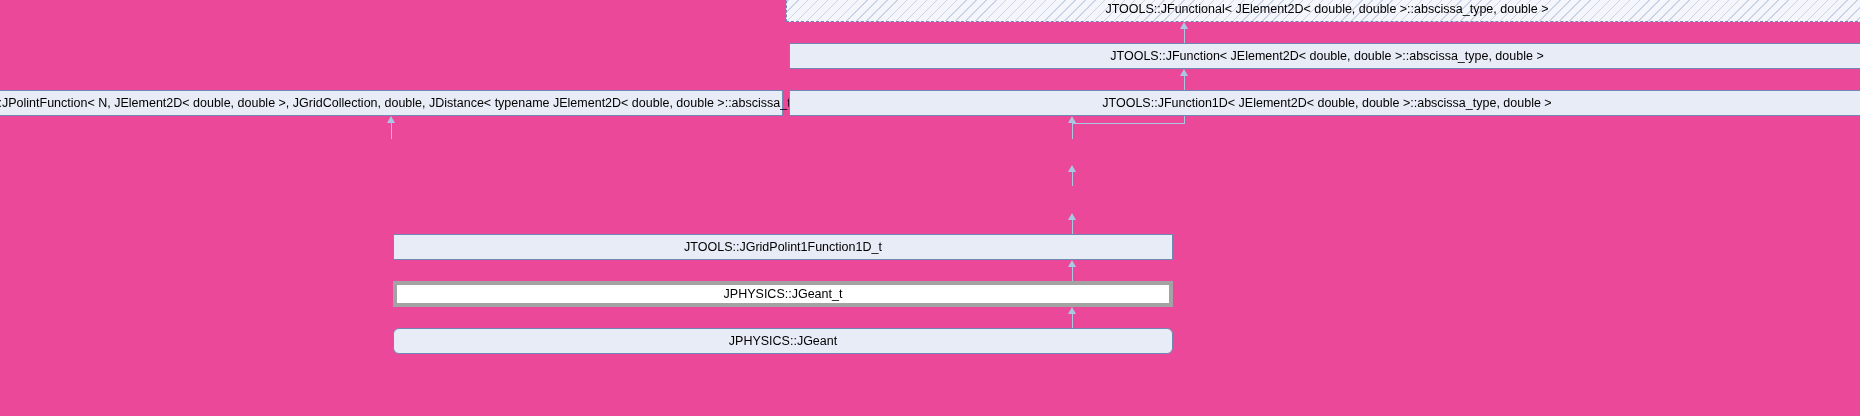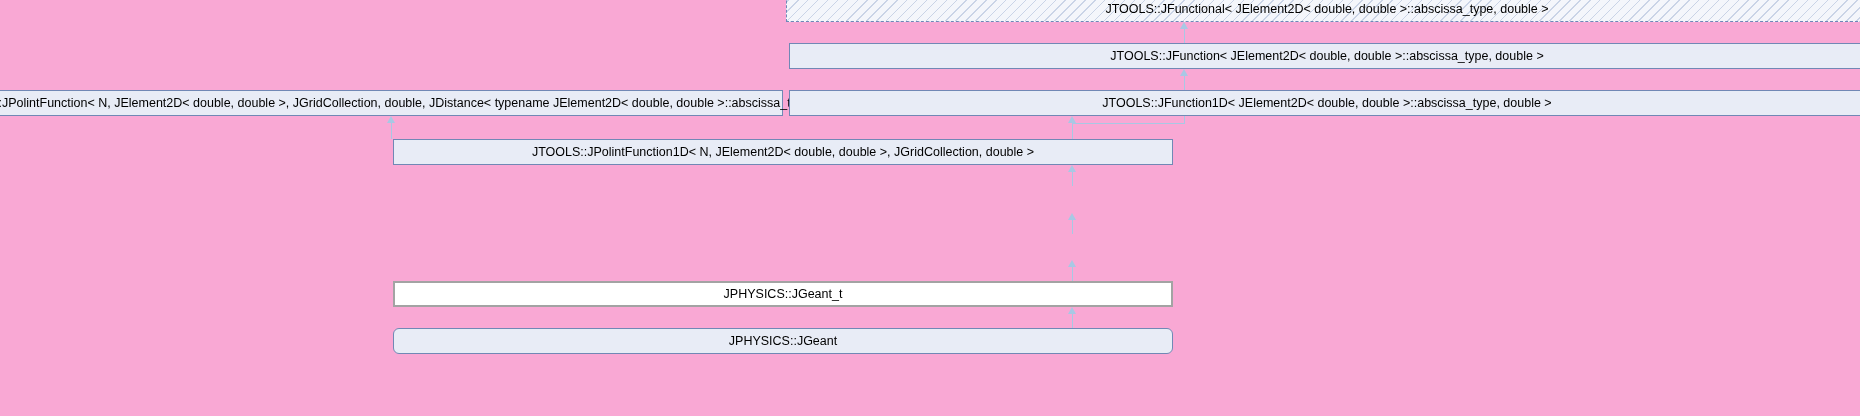--- a/index.html
+++ b/index.html
@@ -8,21 +8,21 @@
     padding: 0;
     background: #ffffff;
   }
   body {
     font-family: "Liberation Sans", "DejaVu Sans", sans-serif;
   }
   #diagram {
     position: relative;
     width: 1860px;
     height: 416px;
-    background: #f9a8d4;
+    background: #ec4899;
     overflow: hidden;
   }
   .node {
     position: absolute;
     box-sizing: border-box;
     display: flex;
     align-items: center;
     justify-content: center;
     font-size: 12.5px;
     line-height: 1;
@@ -31,21 +31,21 @@
     letter-spacing: 0px;
   }
   
   .node.solid {
     background: #e8ecf6;
     border: 1px solid #7188b5;
   }
   
   .node.current {
     background: #ffffff;
-    border: 2px solid #a3a3a3;
+    border: 4px solid #a3a3a3;
   }
   
   .node.dashed {
     border: 1px dashed #6f88b8;
     background-color: #f4f6fb;
     background-image: repeating-linear-gradient(
       -45deg,
       rgba(150,170,205,0.45) 0px,
       rgba(150,170,205,0.45) 1px,
       rgba(255,255,255,0) 1px,
@@ -86,25 +86,25 @@
   </div>
 
   <div class="node solid" style="left:-4px; top:90px; width:787px; height:26px;">
     <span class="label">JTOOLS::JPolintFunction&lt; N, JElement2D&lt; double, double &gt;, JGridCollection, double, JDistance&lt; typename JElement2D&lt; double, double &gt;::abscissa_type &gt; &gt;</span>
   </div>
 
   <div class="node solid" style="left:789px; top:90px; width:1076px; height:26px;">
     <span class="label">JTOOLS::JFunction1D&lt; JElement2D&lt; double, double &gt;::abscissa_type, double &gt;</span>
   </div>
 
-  <div class="node solid" style="left:393px; top:139px; width:780px; height:26px;">
-    <span class="label">JTOOLS::JPolintFunction1D&lt; N, JElement2D&lt; double, double &gt;, JGridCollection, double &gt;</span>
-  </div>
 
 
+  <div class="node solid" style="left:393px; top:234px; width:780px; height:26px;">
+    <span class="label">JTOOLS::JGridPolint1Function1D_t</span>
+  </div>
 
   <div class="node current" style="left:393px; top:281px; width:780px; height:26px;">
     <span class="label">JPHYSICS::JGeant_t</span>
   </div>
 
   <div class="node solid" style="left:393px; top:328px; width:780px; height:26px;border-radius:6px;">
     <span class="label">JPHYSICS::JGeant</span>
   </div>
 
   <div class="edge v" style="left:1184px; top:29px; height:14px;"></div>

